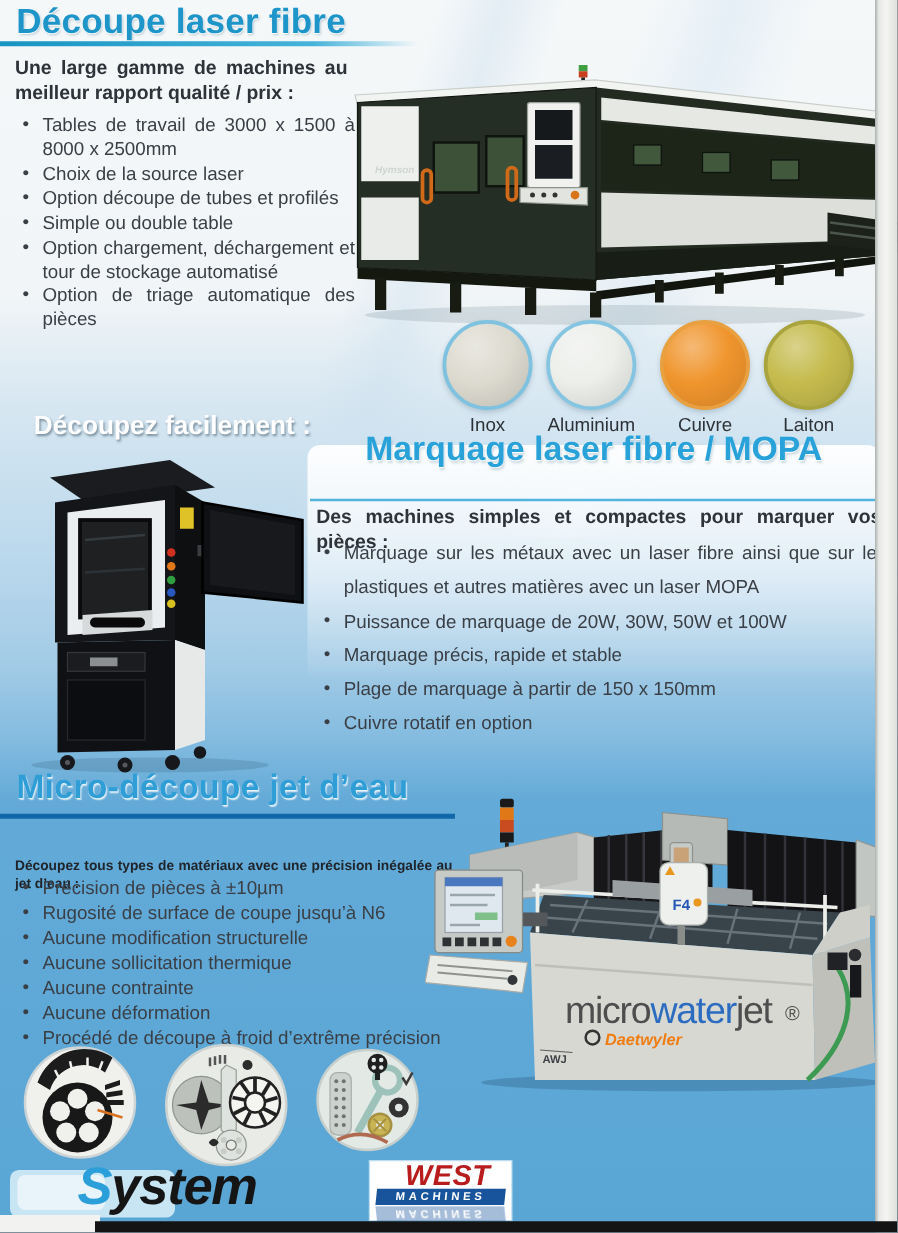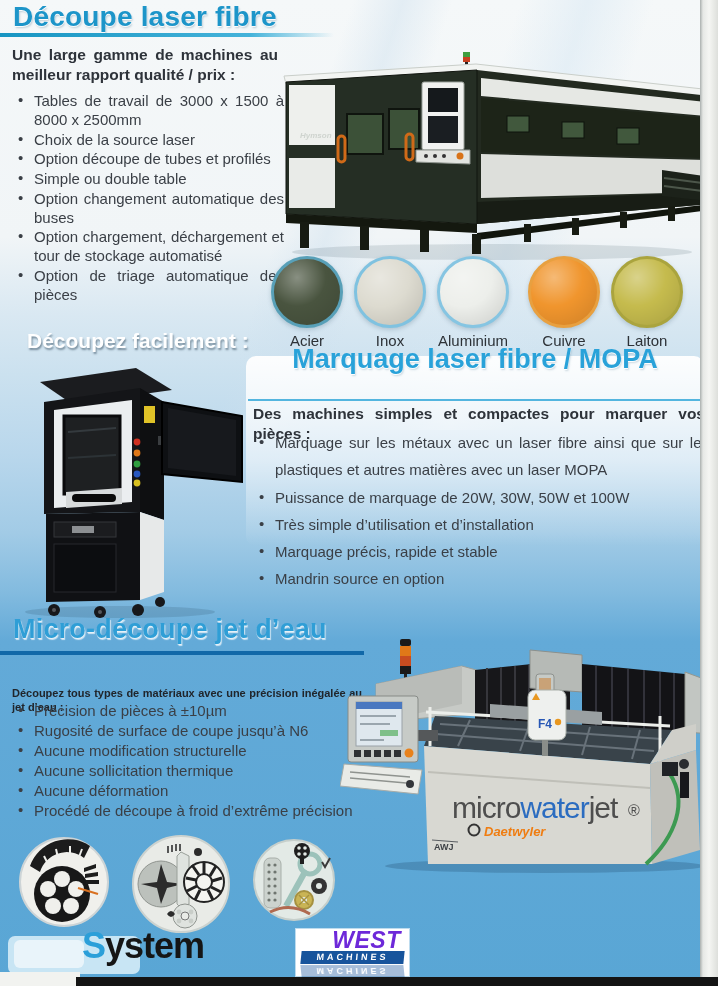--- a/index.html
+++ b/index.html
@@ -42,24 +42,24 @@
     text-shadow:1px 2px 2px rgba(95,118,134,.8);}
   .material{position:absolute;top:256px;width:72px;height:72px;}
   .material .disc{width:72px;height:72px;border-radius:50%;border:3px solid;box-sizing:border-box;
     background-image:radial-gradient(circle at 35% 28%,rgba(255,255,255,.35),rgba(255,255,255,0) 45%,rgba(0,0,0,.14));
     box-shadow:0 2px 4px rgba(60,90,110,.25);}
   .material .mlabel{position:absolute;top:76px;left:50%;transform:translateX(-50%);white-space:nowrap;
     font-size:15px;color:#2d3237;}
   .svgph{position:absolute;}
   .sys-blotch{position:absolute;left:8px;top:936px;width:132px;height:38px;background:#cfe8f6;border-radius:7px;opacity:.95;}
   .sys-blotch2{position:absolute;left:14px;top:940px;width:70px;height:28px;background:#e9f4fa;border-radius:6px;}
-  .sys-text{position:absolute;left:62px;top:925px;font-size:36px;font-weight:600;color:#151515;letter-spacing:-1px;margin-left:20px;}
+  .sys-text{position:absolute;left:62px;top:925px;font-size:42px;font-style:italic;font-weight:600;color:#151515;letter-spacing:-1px;}
   .sys-text .sys-s{color:#2b9fd9;}
   .west{position:absolute;left:296px;top:929px;width:113px;height:47px;background:#ffffff;box-shadow:0 0 0 1px rgba(255,255,255,.6);}
-  .west-word{font-size:23px;line-height:21px;font-weight:bold;font-style:italic;color:#6d28d9;text-align:center;letter-spacing:.5px;margin-top:1px;margin-left:28px;}
+  .west-word{font-size:23px;line-height:21px;font-weight:bold;font-style:italic;color:#b91c1c;text-align:left;letter-spacing:.5px;margin-top:1px;margin-left:28px;}
   .west-banner{margin:0 5px;height:13px;background:#17549c;transform:skewX(-6deg);
     color:#fff;font-size:9px;font-weight:bold;letter-spacing:3px;text-align:center;line-height:13px;}
   .west-reflect{margin:1px 5px 0 5px;height:12px;background:#17549c;transform:skewX(6deg) scaleY(-1);opacity:.38;
     color:#fff;font-size:9px;font-weight:bold;letter-spacing:3px;text-align:center;line-height:12px;filter:blur(.3px);}
 </style>
 </head>
 <body>
 
 <div class="page">
 
@@ -67,21 +67,20 @@
   <div class="panel-marquage"></div>
 
   <div class="h1">Découpe laser fibre</div>
   <div class="rule1"></div>
   <div class="intro intro1">Une large gamme de machines au meilleur rapport qualité / prix :</div>
   <ul class="blist blist1">
     <li>Tables de travail de 3000 x 1500 à 8000 x 2500mm</li>
     <li>Choix de la source laser</li>
     <li>Option découpe de tubes et profilés</li>
     <li>Simple ou double table</li>
-    <li>Option changement automatique des buses</li>
     <li>Option chargement, déchargement et tour de stockage automatisé</li>
     <li>Option de triage automatique des pièces</li>
   </ul>
 
   <svg class="svgph" style="left:272px;top:52px;" width="446" height="212" viewBox="0 0 446 212">
     <ellipse cx="220" cy="200" rx="200" ry="8" fill="rgba(90,110,120,.18)"></ellipse>
 
     <g>
       <rect x="191" y="0" width="7" height="5" fill="#3f9e3f"></rect>
       <rect x="191" y="5" width="7" height="5" fill="#c84020"></rect>
@@ -128,24 +127,20 @@
         <rect x="300" y="166" width="7" height="17"></rect>
       <rect x="348" y="160" width="7" height="16"></rect>
         <rect x="396" y="154" width="7" height="15"></rect>
     </g>
 
     <polygon points="390,118 446,126 446,150 390,144" fill="#1c221a"></polygon>
     <line x1="392" y1="126" x2="446" y2="133" stroke="#4c564a" stroke-width="2"></line>
     <line x1="392" y1="134" x2="446" y2="141" stroke="#4c564a" stroke-width="2"></line>
   </svg>
 
-  <div class="material" style="left:271px">
-    <div class="disc" style="background-color: rgb(73, 84, 63); border-color: rgb(88, 160, 184);"></div>
-    <div class="mlabel">Acier</div>
-  </div>
   <div class="material" style="left:354px">
     <div class="disc" style="background-color: rgb(221, 219, 208); border-color: rgb(127, 194, 224);"></div>
     <div class="mlabel">Inox</div>
   </div>
   <div class="material" style="left:437px">
     <div class="disc" style="background-color: rgb(237, 239, 235); border-color: rgb(134, 197, 226);"></div>
     <div class="mlabel">Aluminium</div>
   </div>
   <div class="material" style="left:528px">
     <div class="disc" style="background-color: rgb(240, 149, 45); border-color: rgb(232, 160, 64);"></div>
@@ -157,23 +152,23 @@
   </div>
 
   <div class="facile">Découpez facilement :</div>
 
   <div class="h2">Marquage laser fibre / MOPA</div>
   <div class="rule2"></div>
   <div class="intro intro2">Des machines simples et compactes pour marquer vos pièces :</div>
   <ul class="blist blist2">
     <li>Marquage sur les métaux avec un laser fibre ainsi que sur les plastiques et autres matières avec un laser MOPA</li>
     <li>Puissance de marquage de 20W, 30W, 50W et 100W</li>
-    <li>Très simple d’utilisation et d’installation</li>
     <li>Marquage précis, rapide et stable</li>
-    <li>Mandrin source en option</li>
+    <li>Plage de marquage à partir de 150 x 150mm</li>
+    <li>Cuivre rotatif en option</li>
   </ul>
 
   <svg class="svgph" style="left:10px;top:362px;" width="242" height="258" viewBox="0 0 242 258">
     <ellipse cx="110" cy="250" rx="95" ry="6" fill="rgba(40,70,95,.18)"></ellipse>
 
     <polygon points="30,20 126,6 162,28 62,42" fill="#1b1c1f"></polygon>
 
     <polygon points="130,26 154,40 154,158 130,150" fill="#0e0f11"></polygon>
     <rect x="134" y="44" width="11" height="17" fill="#dfc227"></rect>
 
@@ -215,20 +210,21 @@
   </svg>
 
   <div class="h3">Micro-découpe jet d’eau</div>
   <div class="rule3"></div>
   <div class="intro intro3">Découpez tous types de matériaux avec une précision inégalée au jet d’eau :</div>
   <ul class="blist blist3">
     <li>Précision de pièces à ±10µm</li>
     <li>Rugosité de surface de coupe jusqu’à N6</li>
     <li>Aucune modification structurelle</li>
     <li>Aucune sollicitation thermique</li>
+    <li>Aucune contrainte</li>
     <li>Aucune déformation</li>
     <li>Procédé de découpe à froid d’extrême précision</li>
   </ul>
 
   <svg class="svgph" style="left:340px;top:612px;" width="378" height="262" viewBox="0 0 378 262">
     <ellipse cx="205" cy="254" rx="160" ry="7" fill="rgba(20,50,80,.22)"></ellipse>
 
     <g>
       <rect x="60" y="27" width="11" height="7" rx="2" fill="#1a1a1a"></rect>
       <rect x="60" y="34" width="11" height="10" fill="#e07818"></rect>

